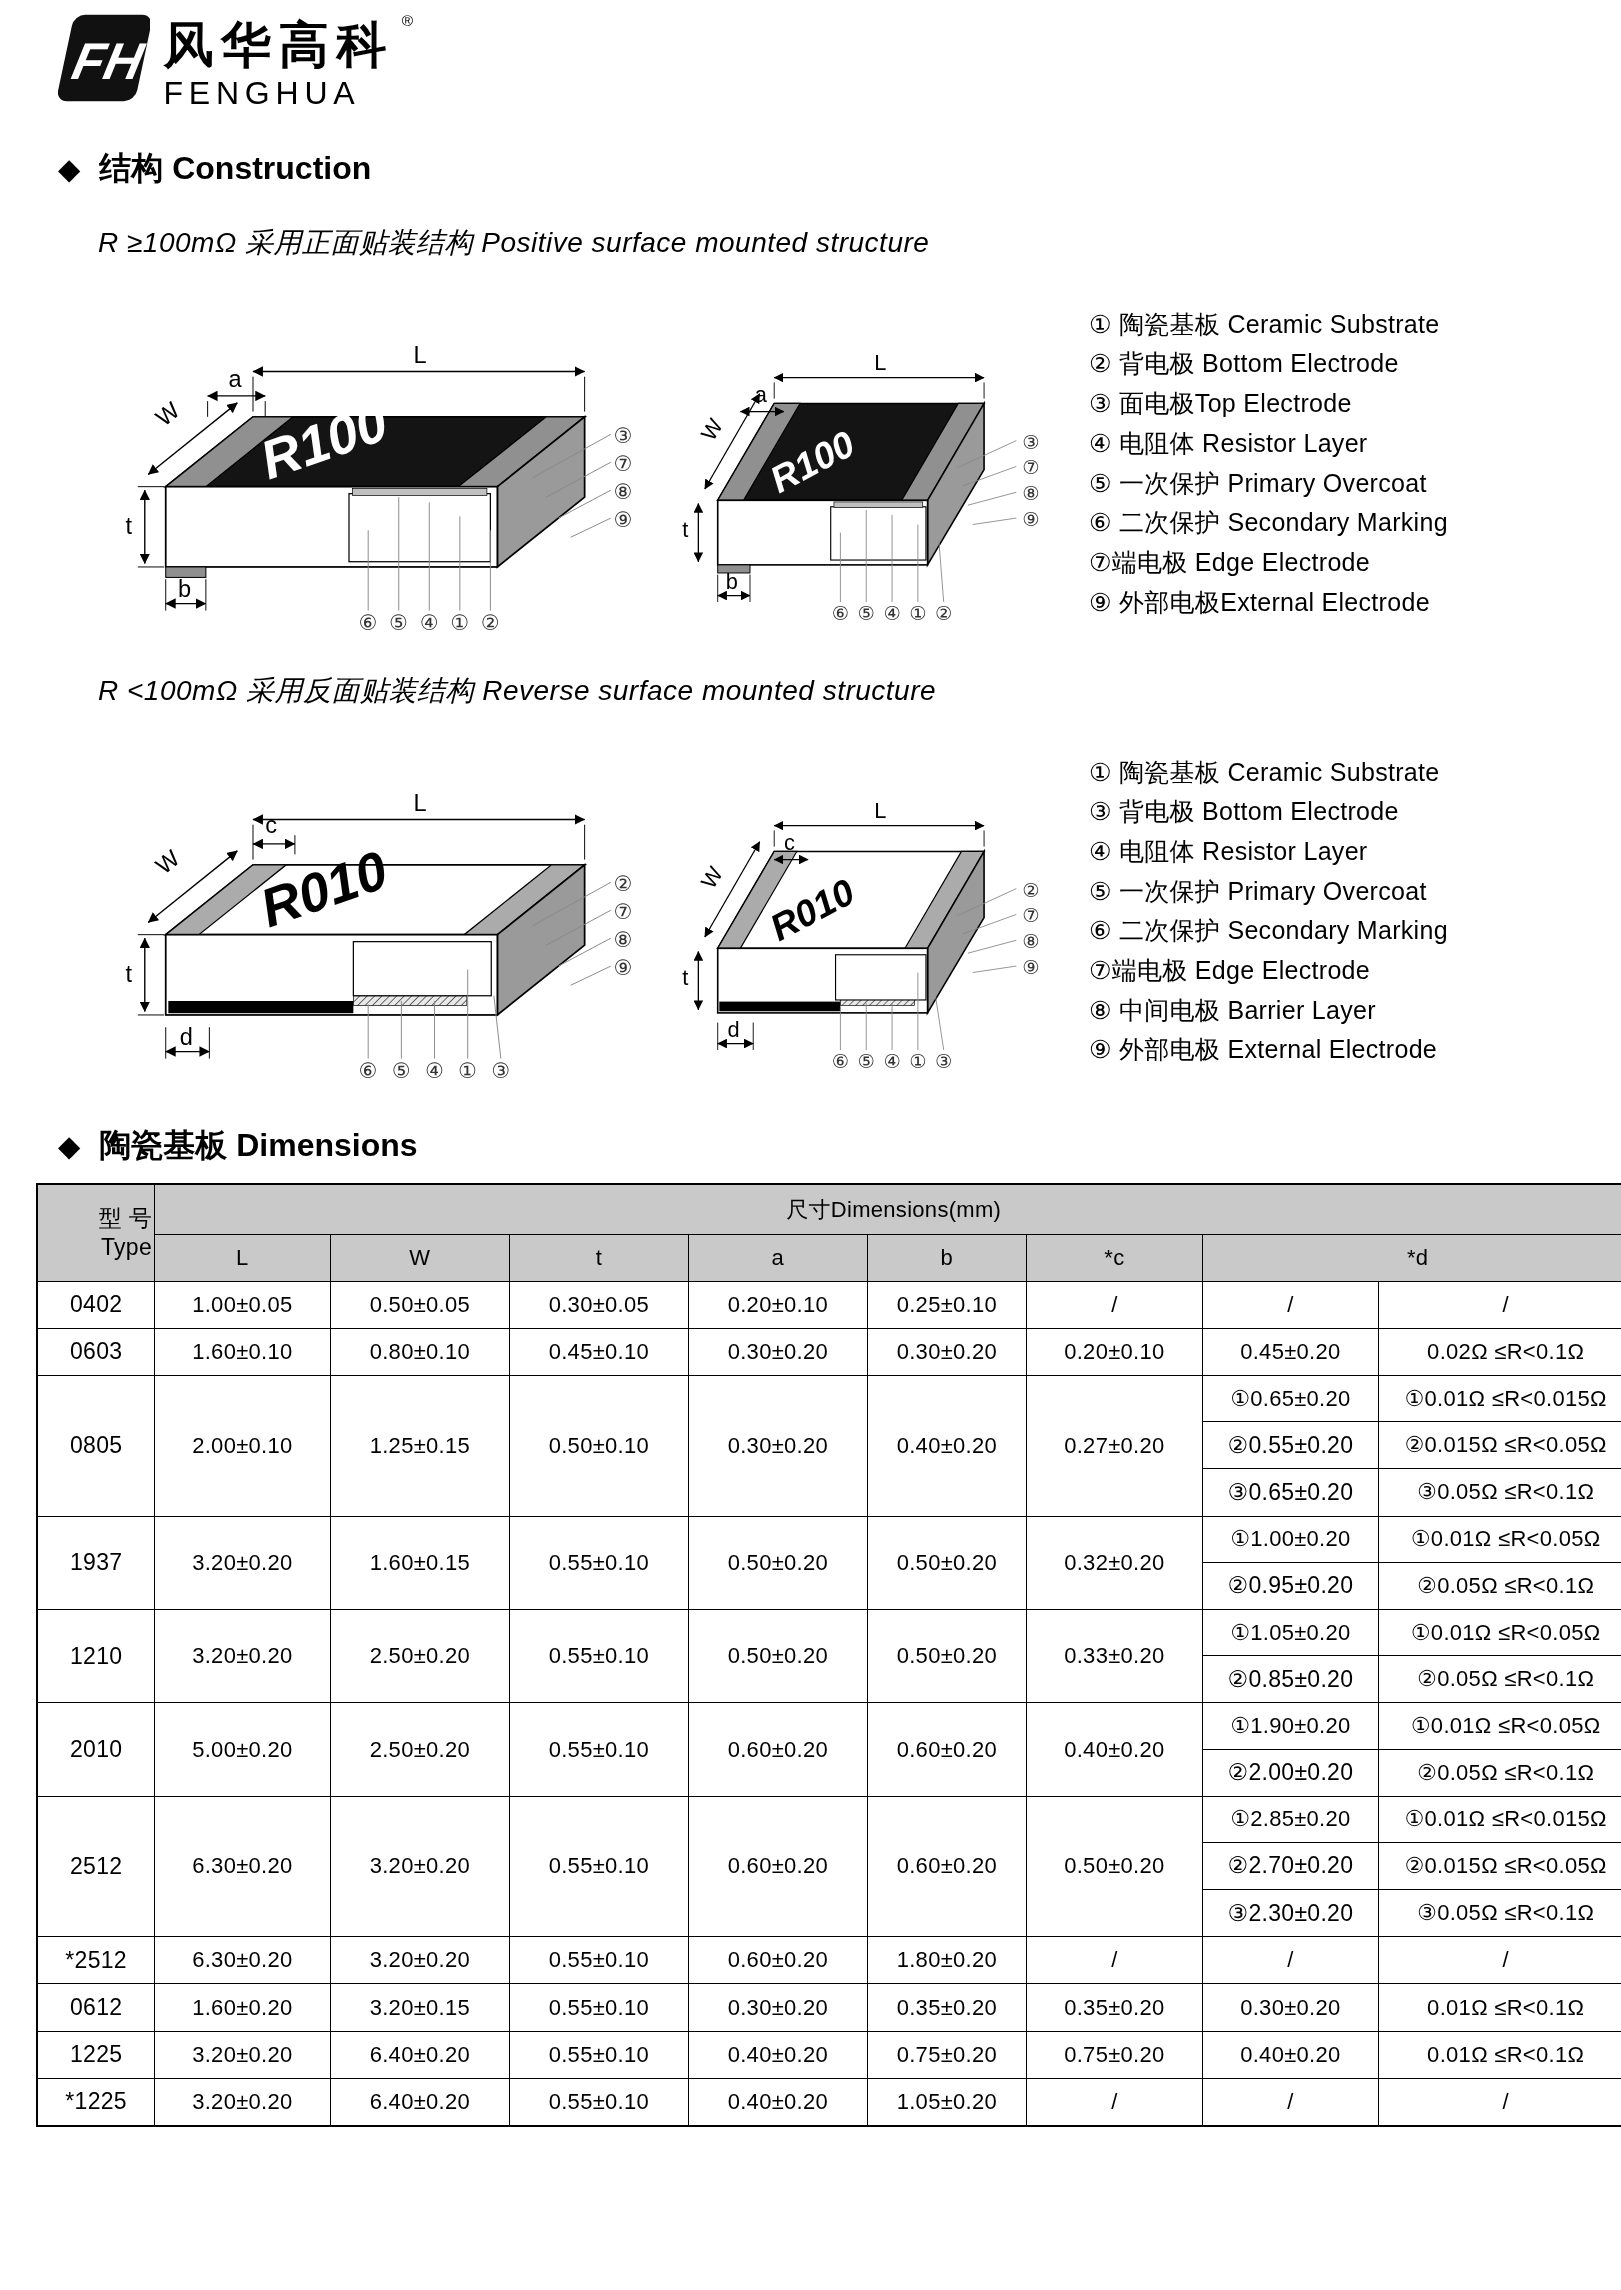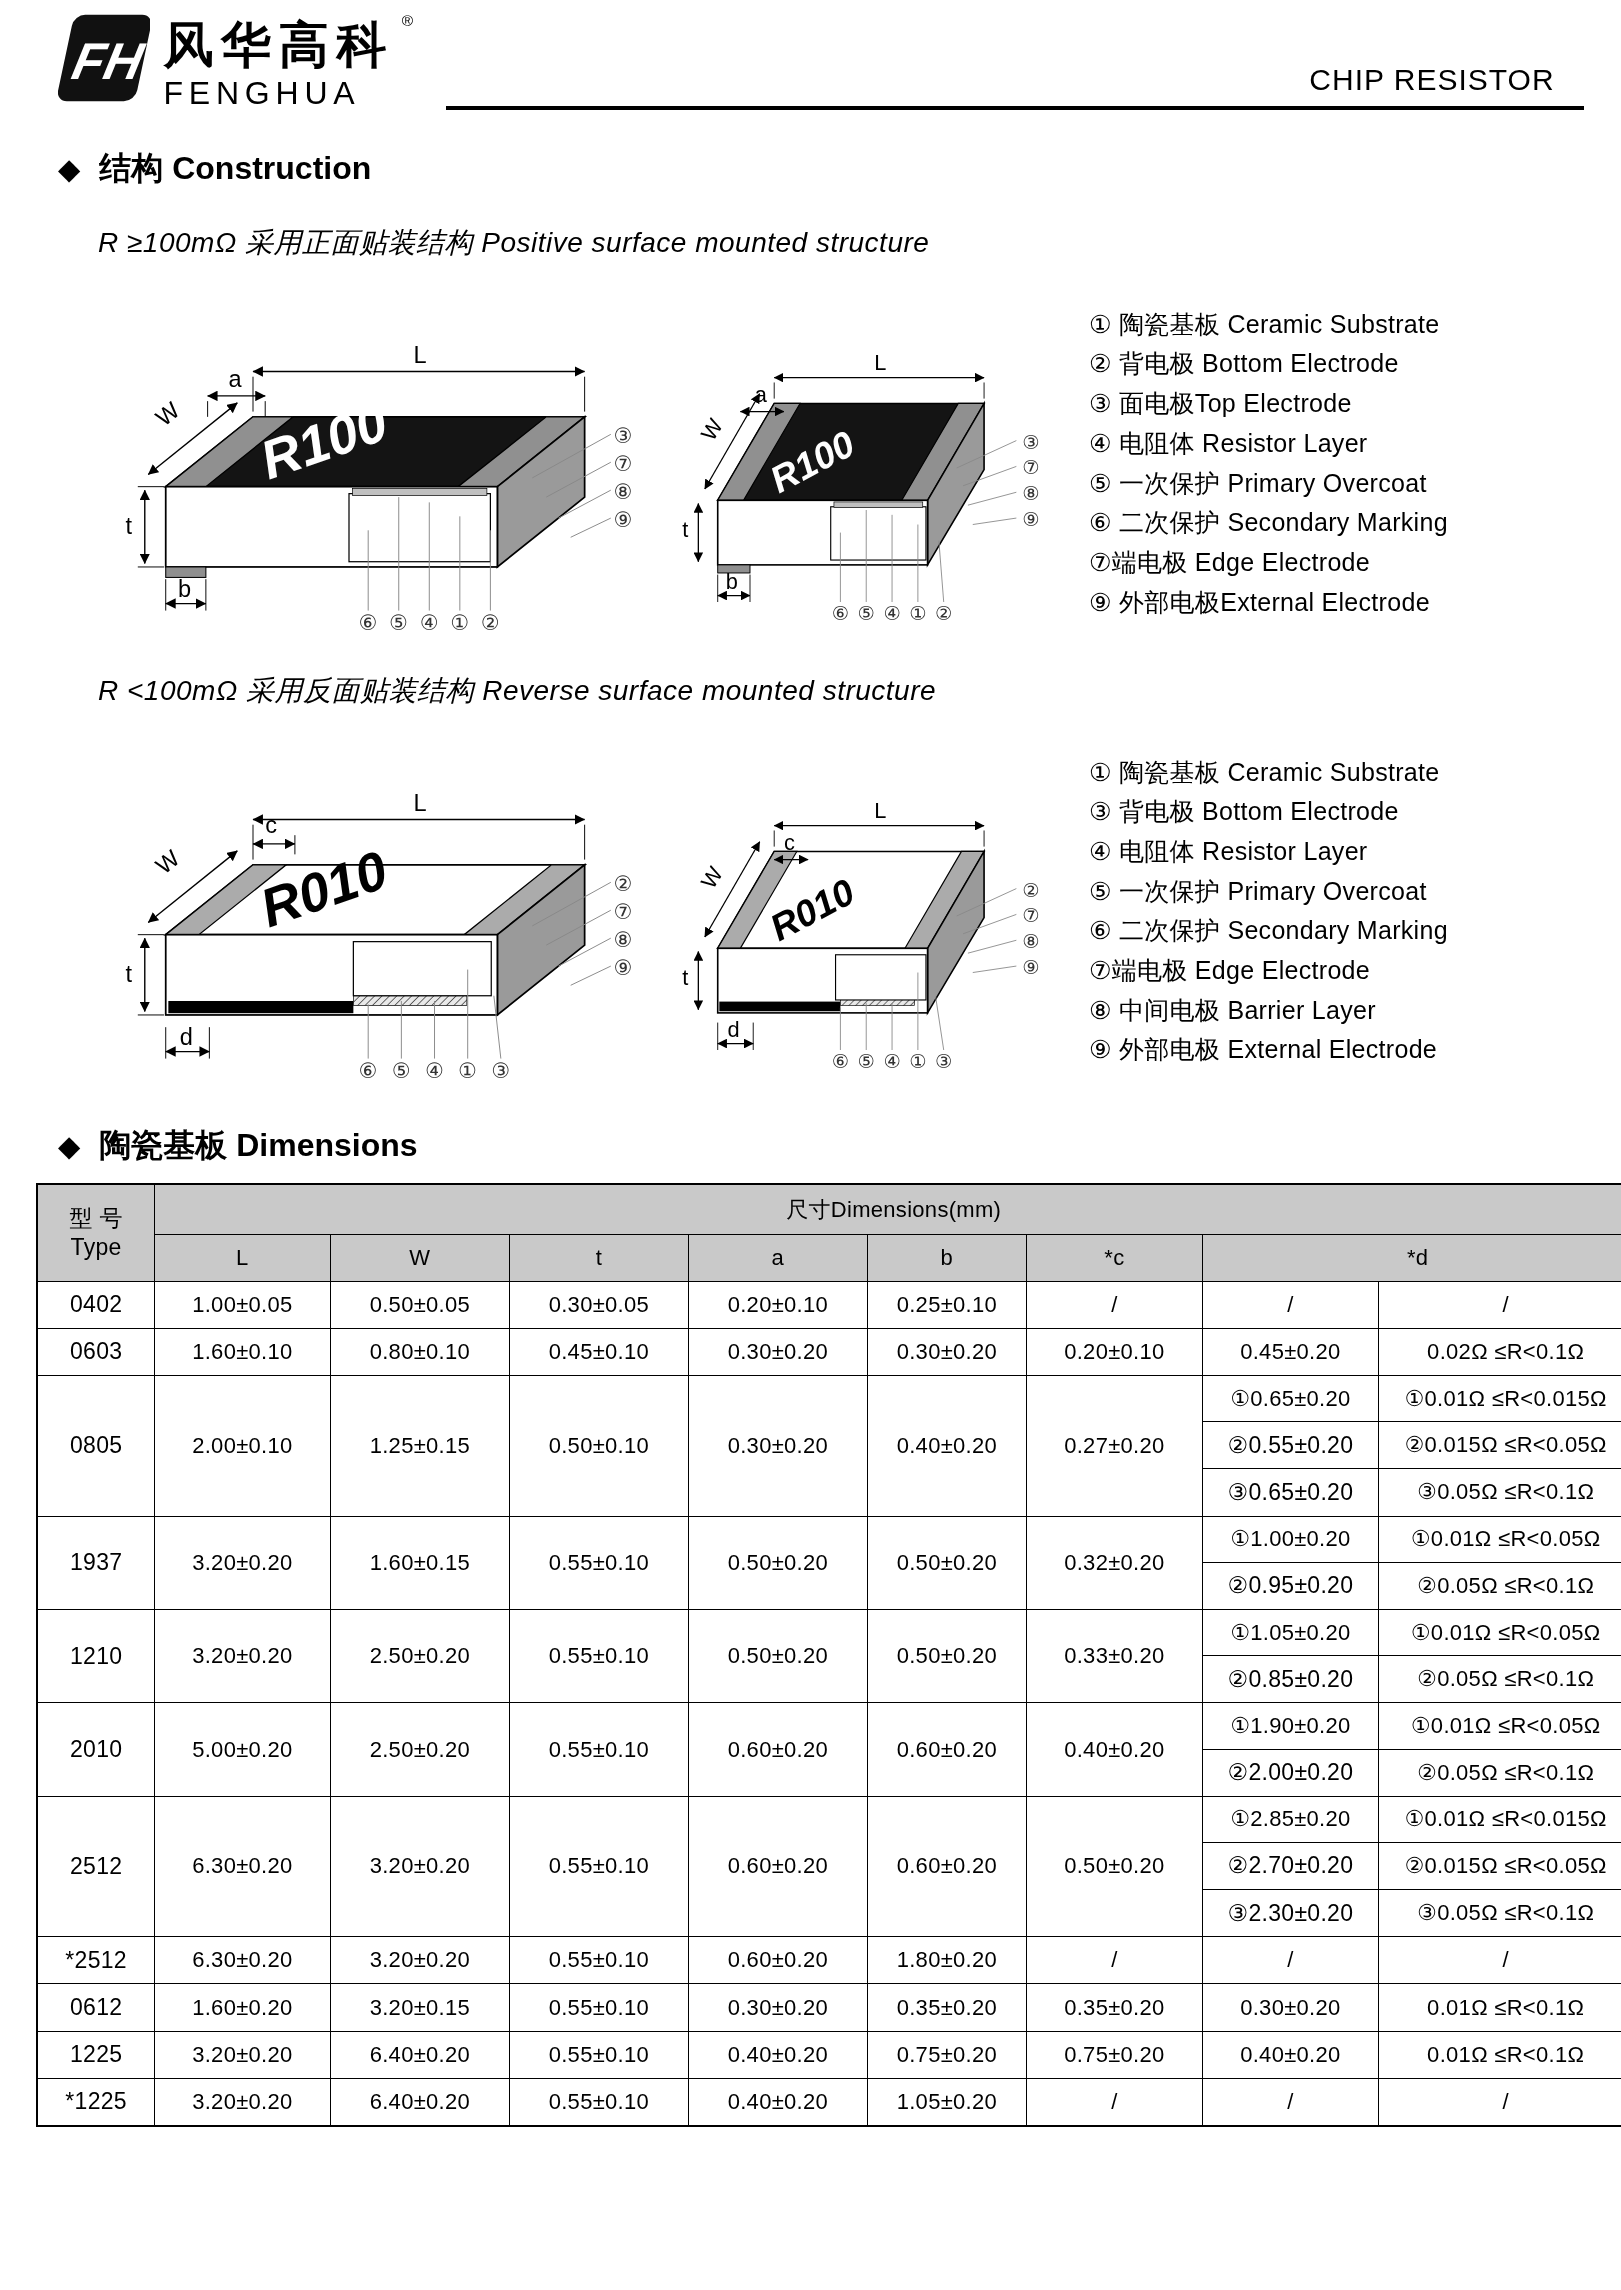--- a/index.html
+++ b/index.html
@@ -37,21 +37,21 @@
   svg line.dimline { stroke:#000; stroke-width:1.6; }
   svg line.ext { stroke:#000; stroke-width:1.1; }
   svg line.leader { stroke:#888; stroke-width:1.1; }
 
   
   .table-wrap { margin:15.4px 0 0 13.4px; width:1595px; }
   table { border-collapse:collapse; width:100%; border:2.9px solid #000; table-layout:fixed; }
   th, td { border:1.9px solid #000; text-align:center; vertical-align:middle;
            font-size:22px; padding:9.6px 1.9px; letter-spacing:0.3px; white-space:nowrap; }
   thead th { background:#c9c9c9; font-weight:normal; }
-  th.type-th { font-size:23px; line-height:1.25; }
+  th.type-th { font-size:23px; line-height:1.25;text-align:right; }
   tbody td { background:#fff; }
   tbody td:first-child { font-size:23px; }
 </style>
 </head>
 <body>
 
 <svg width="0" height="0" style="position:absolute">
   <defs>
     <marker id="ah" viewBox="0 0 10 10" refX="9.5" refY="5" markerWidth="7.5" markerHeight="7.5" orient="auto-start-reverse">
       <path d="M0,0 L10,5 L0,10 z" fill="#000"></path>
@@ -71,23 +71,20 @@
         <g transform="skewX(-12) translate(12,0)">
           <rect x="6" y="2" width="86" height="94" rx="12" fill="#111"></rect>
           <text x="16" y="72" font-size="56" font-weight="bold" font-style="italic" fill="#fff">FH</text>
         </g>
       </svg>
       <div class="logo-text">
         <div class="logo-zh">风华高科</div>
         <div class="logo-en">FENGHUA</div>
       </div>
       <span class="reg">®</span>
-    </div>
-    <div class="header-right">
-      <div class="doc-title">CHIP RESISTOR</div>
     </div>
   </header>
 
   <div class="section-h">
     <span class="diamond">◆</span>
     <span>结构 Construction</span>
   </div>
 
   <div class="sub-h">R ≥100mΩ 采用正面贴装结构  Positive surface mounted structure</div>
 

